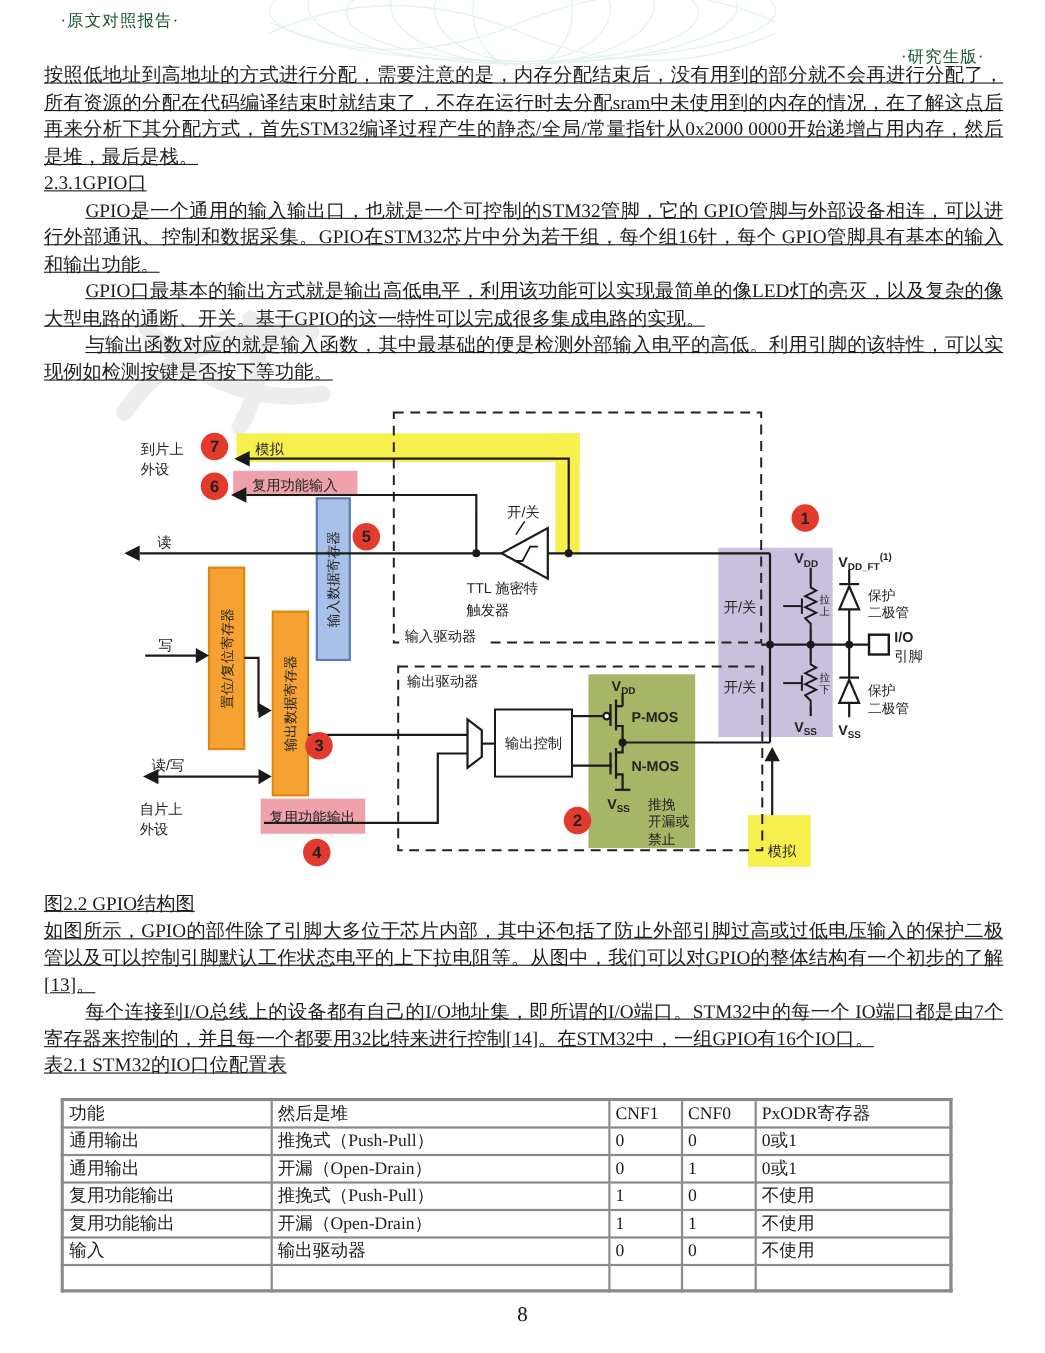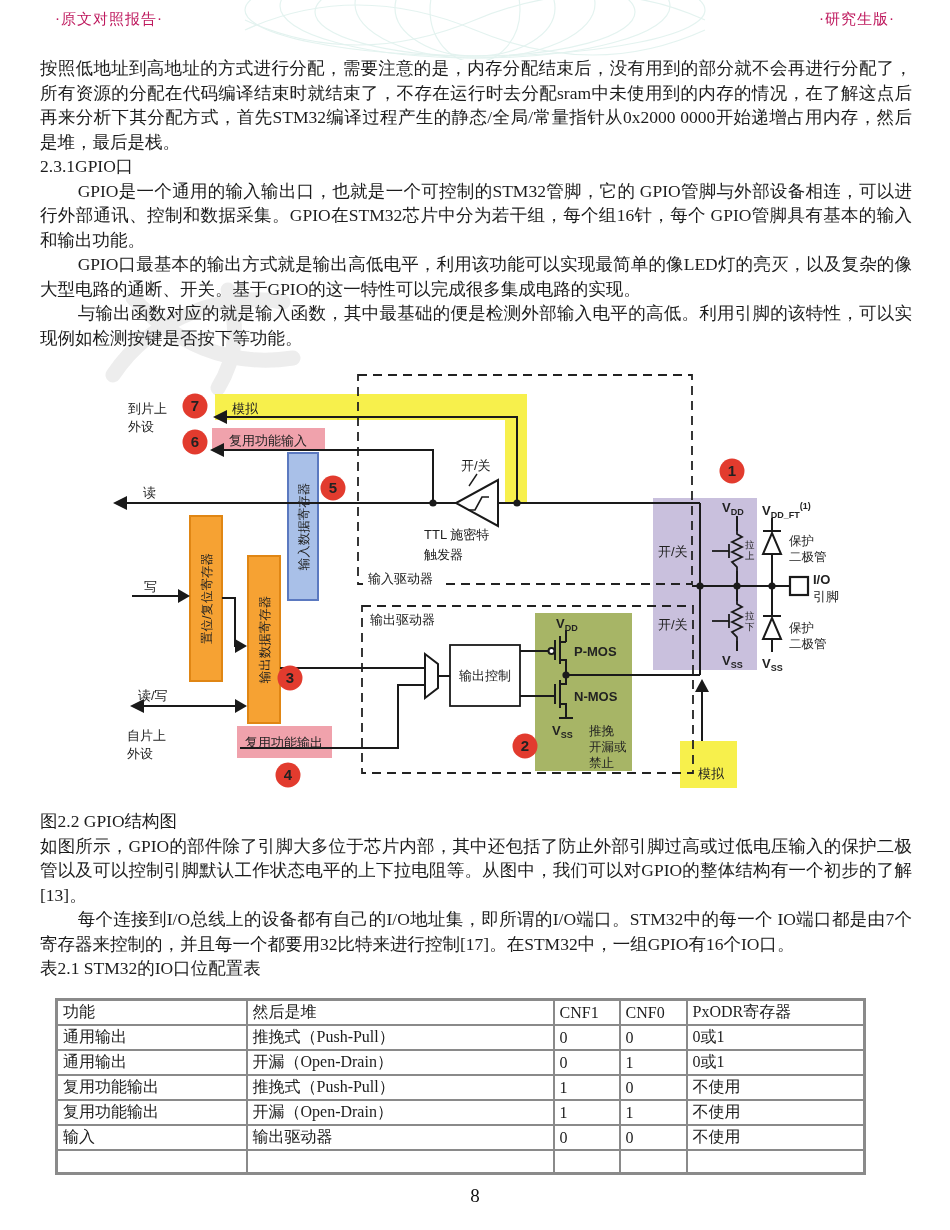--- a/index.html
+++ b/index.html
@@ -3,26 +3,26 @@
 <meta charset="utf-8">
 <style>
   * { margin:0; padding:0; box-sizing:border-box; }
   html,body { background:#fff; }
   .page {
     position:relative; width:950px; height:1230px; background:#ffffff;
     font-family:"Liberation Serif","DejaVu Serif",serif; color:#1c1c1c;
     overflow:hidden; margin:0 auto;
   }
   .hdr { position:absolute; top:10px; left:55px; right:55px;
-    font-size:15px; color:#be185d; letter-spacing:1px; }
-  .hdr .r { float:right; }
+    font-size:15px; color:#14532d; letter-spacing:1px; }
+  .hdr .r { float:right;margin-top:32px; }
   .guilloche { position:absolute; top:0; left:235px; opacity:.55; pointer-events:none; }
   .wmark { position:absolute; top:280px; left:78px; opacity:.45; pointer-events:none; }
   .txt { position:absolute; left:40px; width:872px; font-size:17.5px;
-    line-height:24.5px; text-align:justify; }
+    line-height:24.5px; text-align:justify;text-decoration:underline; }
   .txt p { margin:0; }
   .txt p.ind { text-indent:2.15em; }
   .tb1 { top:56px; }
   .tb2 { top:809px; }
   .figwrap { position:absolute; top:368px; left:0; width:928px; height:442px;text-decoration:underline; }
   svg text { font-family:"Liberation Sans","DejaVu Sans",sans-serif; fill:#222; }
   .tblwrap { position:absolute; top:998px; left:55px; width:812px; height:216px; overflow:hidden; }
   table.cfg { border-collapse:collapse; border:3px solid #8a8a8a; background:#fff;
     font-size:16px; table-layout:fixed; width:808px; }
   table.cfg td { border:2px solid #8a8a8a; padding:1px 5px; height:23px;
@@ -270,21 +270,21 @@
             <circle cx="732" cy="103" r="12.5" fill="#e23b2e"></circle>
             <text x="732" y="108" fill="#fff" text-anchor="middle">1</text>
           </g>
     </g>
   </svg>
   </div>
 
   <div class="txt tb2">
     <p>图2.2 GPIO结构图</p>
     <p>如图所示，GPIO的部件除了引脚大多位于芯片内部，其中还包括了防止外部引脚过高或过低电压输入的保护二极管以及可以控制引脚默认工作状态电平的上下拉电阻等。从图中，我们可以对GPIO的整体结构有一个初步的了解[13]。</p>
-    <p class="ind">每个连接到I/O总线上的设备都有自己的I/O地址集，即所谓的I/O端口。STM32中的每一个 IO端口都是由7个寄存器来控制的，并且每一个都要用32比特来进行控制[17]。在STM32中，一组GPIO有16个IO口。</p>
+    <p class="ind">每个连接到I/O总线上的设备都有自己的I/O地址集，即所谓的I/O端口。STM32中的每一个 IO端口都是由7个寄存器来控制的，并且每一个都要用32比特来进行控制[14]。在STM32中，一组GPIO有16个IO口。</p>
     <p>表2.1 STM32的IO口位配置表</p>
   </div>
 
   <div class="tblwrap">
     <table class="cfg">
       <colgroup>
           <col class="c0">
           <col class="c1">
           <col class="c2">
           <col class="c3">

